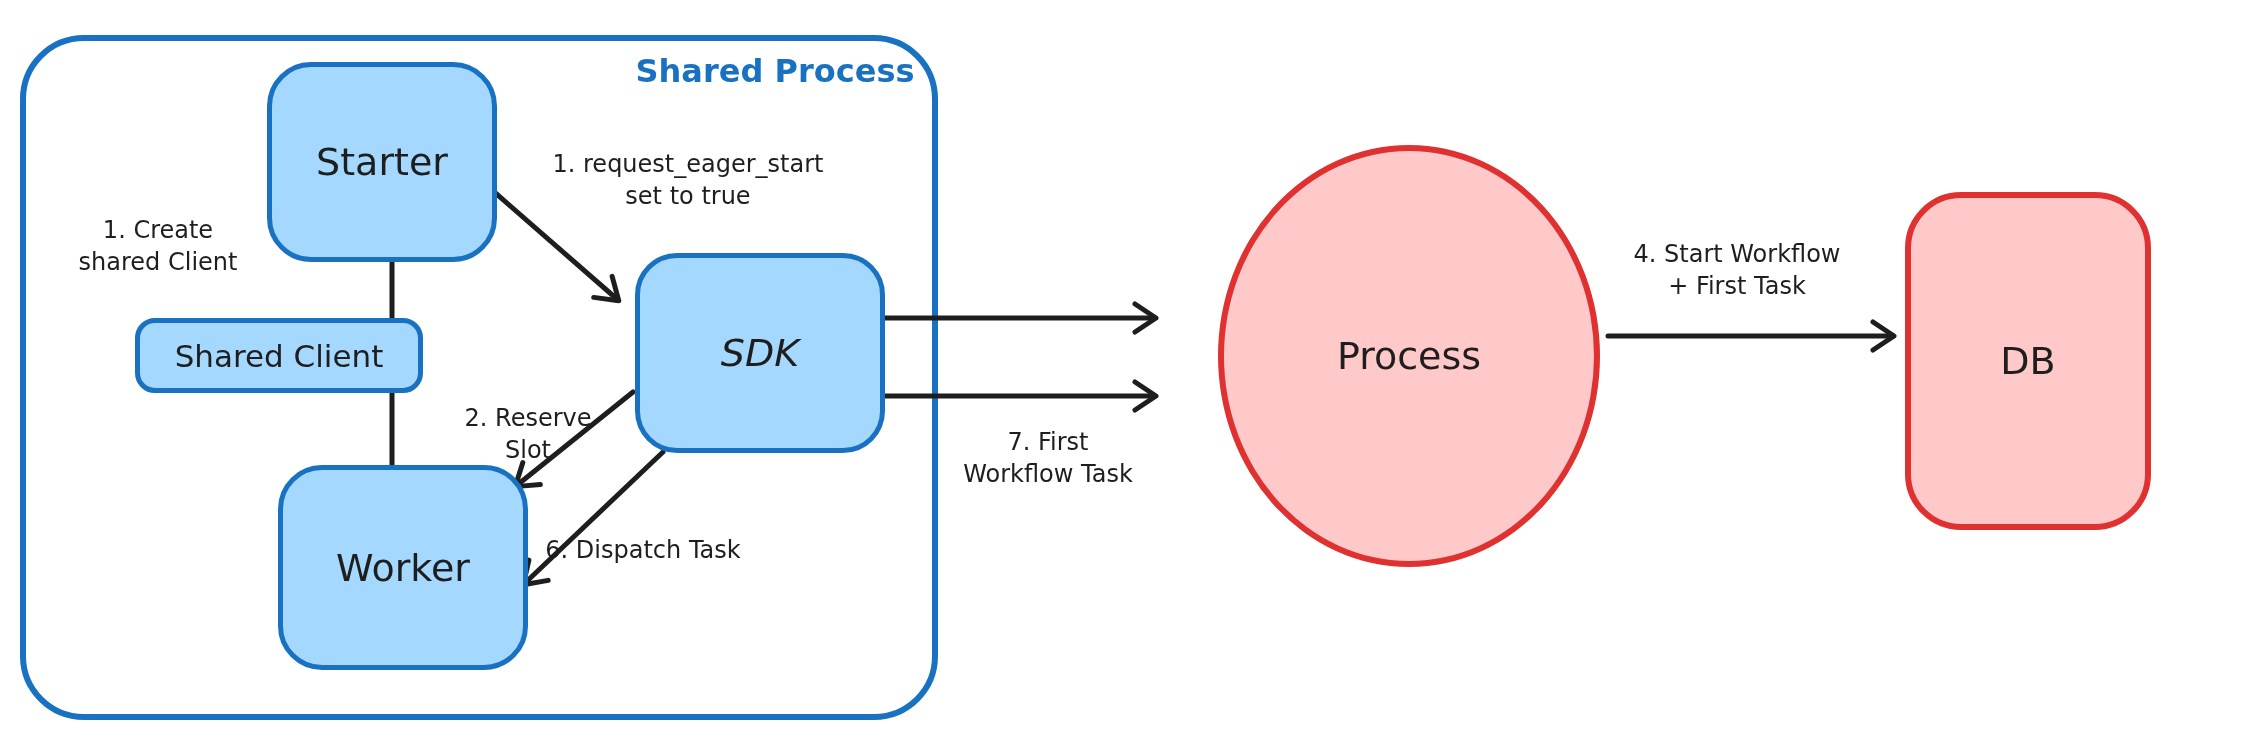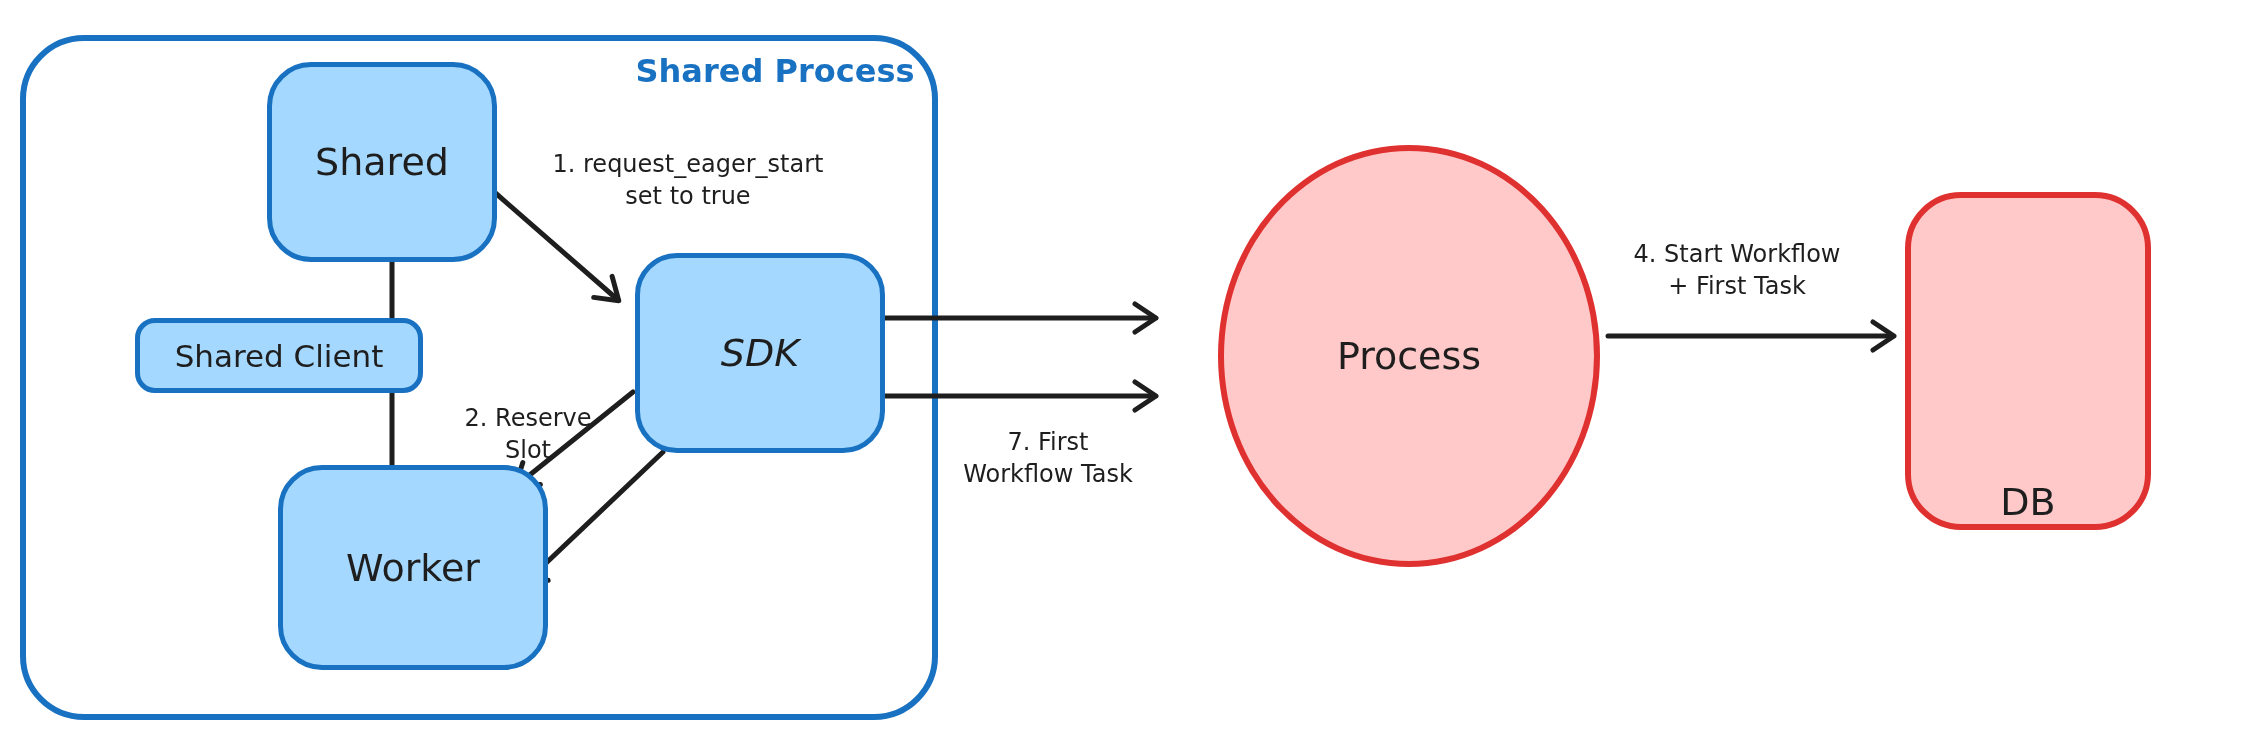--- a/index.html
+++ b/index.html
@@ -41,24 +41,24 @@
   
   .node{
     position:absolute;display:flex;align-items:center;justify-content:center;
     text-align:center;z-index:3;
     font-size:38px;color:var(--ink);
   }
   .node.blue{background:var(--blue-fill);border:5px solid var(--blue-stroke);}
   .node.red{background:var(--red-fill);border:6px solid var(--red-stroke);}
   .node-starter{left:267px;top:62px;width:230px;height:200px;border-radius:44px;}
   .node-shared-client{left:135px;top:318px;width:288px;height:75px;border-radius:20px;font-size:31px;}
-  .node-worker{left:278px;top:465px;width:270px;height:205px;border-radius:44px;}
+  .node-worker{left:278px;top:465px;width:250px;height:205px;border-radius:44px;}
   .node-sdk{left:635px;top:253px;width:250px;height:200px;border-radius:42px;font-style:italic;}
   .node-server{left:1218px;top:145px;width:382px;height:422px;border-radius:50%;border-width:7px;}
-  .node-db{left:1905px;top:192px;width:246px;height:338px;border-radius:56px;align-items:flex-end;}
+  .node-db{left:1905px;top:192px;width:246px;height:338px;border-radius:56px;}
   
   .annotation{
     position:absolute;transform:translateX(-50%);
     text-align:center;white-space:pre-line;
     font-size:24px;line-height:1.35;color:var(--ink);
     z-index:4;
   }
   .ann-create{left:158px;top:214px;}
   .ann-request{left:688px;top:148px;}
   .ann-reserve{left:528px;top:374px;margin-top:28px;}
@@ -84,40 +84,43 @@
     <line x1="392" y1="262" x2="392" y2="465"></line>
     <line x1="492" y1="190" x2="618" y2="300" marker-end="url(#arrowhead)"></line>
     <line x1="633" y1="392" x2="516" y2="486" marker-end="url(#arrowhead)"></line>
     <line x1="663" y1="452" x2="524" y2="584" marker-end="url(#arrowhead)"></line>
     <line x1="870" y1="318" x2="1155" y2="318" marker-end="url(#arrowhead)"></line>
     <line x1="870" y1="396" x2="1155" y2="396" marker-end="url(#arrowhead)"></line>
     <line x1="1608" y1="336" x2="1893" y2="336" marker-end="url(#arrowhead)"></line>
   </svg>
 
   <div class="node blue node-starter">
-    <span>Shared</span>
+    <span>Starter</span>
   </div>
   <div class="node blue node-shared-client">
     <span>Shared Client</span>
   </div>
   <div class="node blue node-worker">
     <span>Worker</span>
   </div>
   <div class="node blue node-sdk">
     <span>SDK</span>
   </div>
   <div class="node red node-server">
     <span>Process</span>
   </div>
   <div class="node red node-db">
     <span>DB</span>
   </div>
 
+  <div class="annotation ann-create">1. Create
+shared Client</div>
   <div class="annotation ann-request">1. request_eager_start
 set to true</div>
   <div class="annotation ann-reserve">2. Reserve
 Slot</div>
+  <div class="annotation ann-dispatch">6. Dispatch Task</div>
   <div class="annotation ann-first-wt">7. First
 Workflow Task</div>
   <div class="annotation ann-start-wf">4. Start Workflow
 + First Task</div>
 
 </div>
 
 </body></html>

